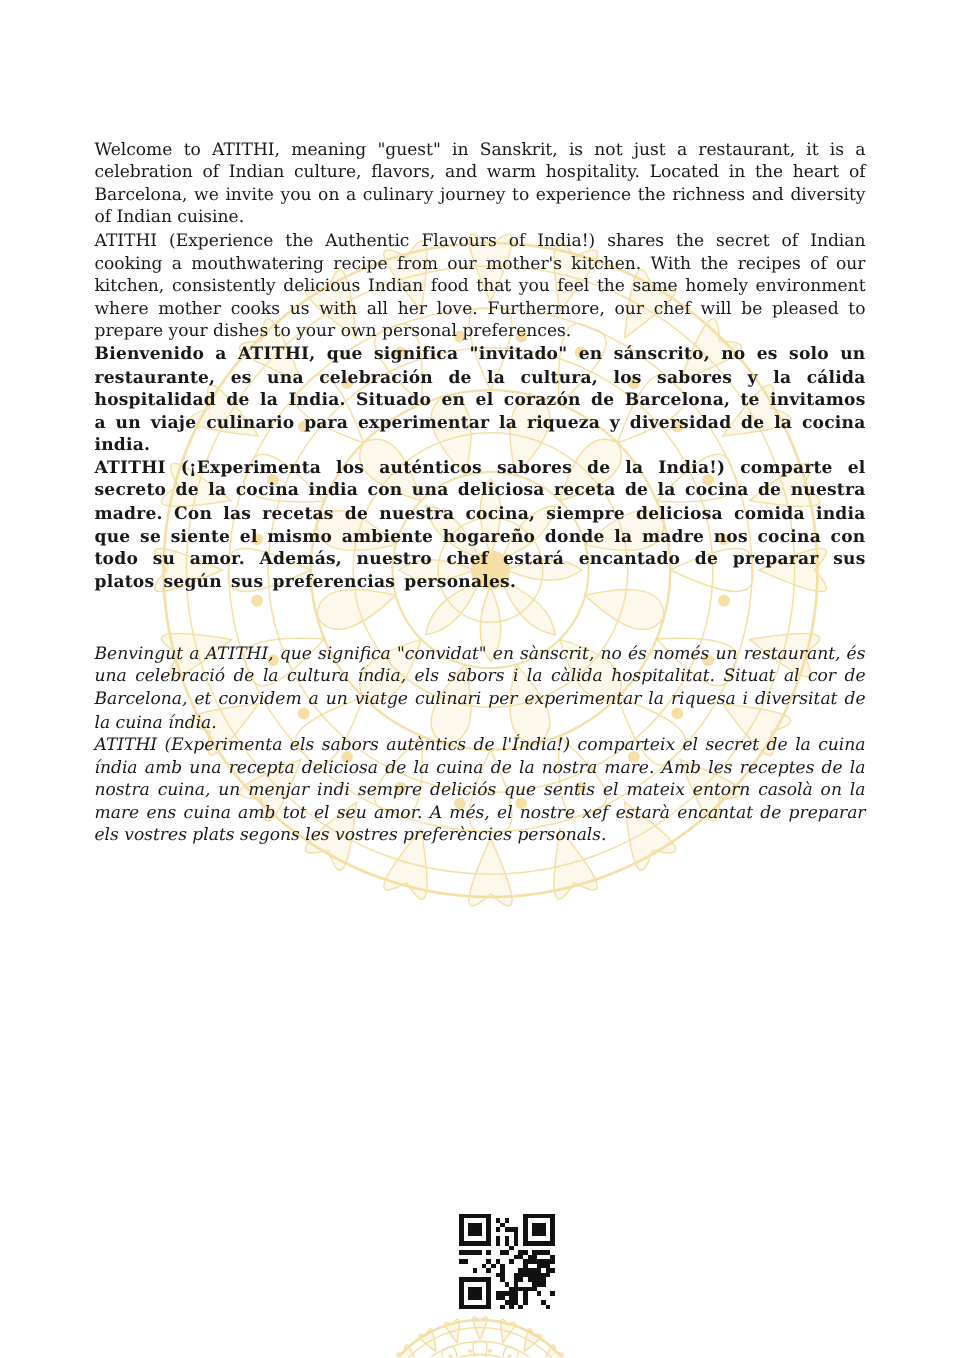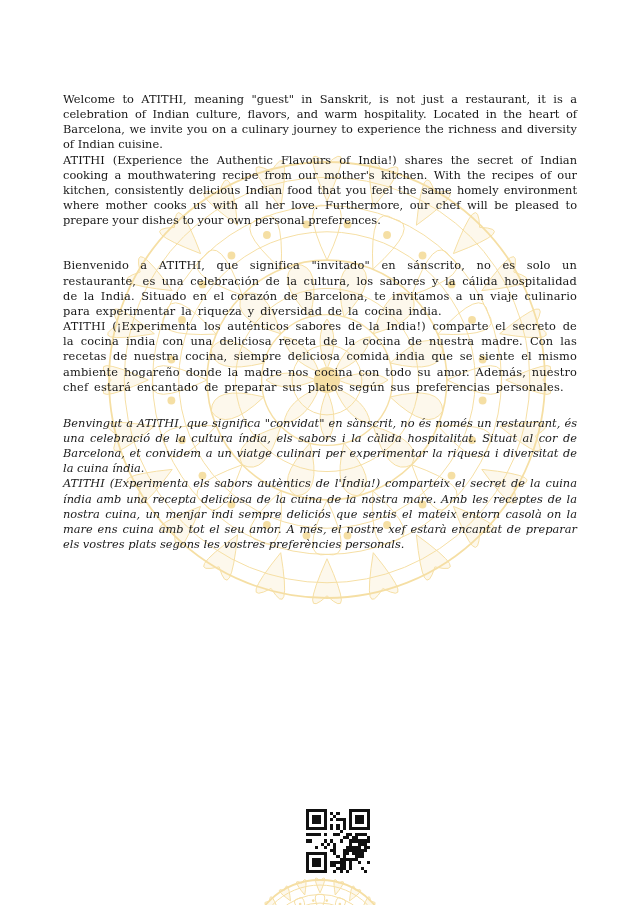--- a/index.html
+++ b/index.html
@@ -21,27 +21,26 @@
     color:#181818;
   }
   .block{
     text-align:justify;
     font-size:11.4px;
     line-height:1.33;
   }
   .block p{margin:0;}
   .block.en{font-weight:normal;}
   .block.es{
-    margin-top:30px;
-    font-weight:normal;
+    font-weight:bold;
     word-spacing:2px;
     letter-spacing:.15px;
   }
   .block.ca{
-    margin-top:21px;
+    margin-top:33px;
     font-style:italic;
   }
   .qr{
     position:absolute;
     left:303px;top:806px;
     width:70px;height:70px;
     margin:0;
     background:#ffffff;
   }
   .qr svg{width:100%;height:100%;shape-rendering:crispEdges;}

